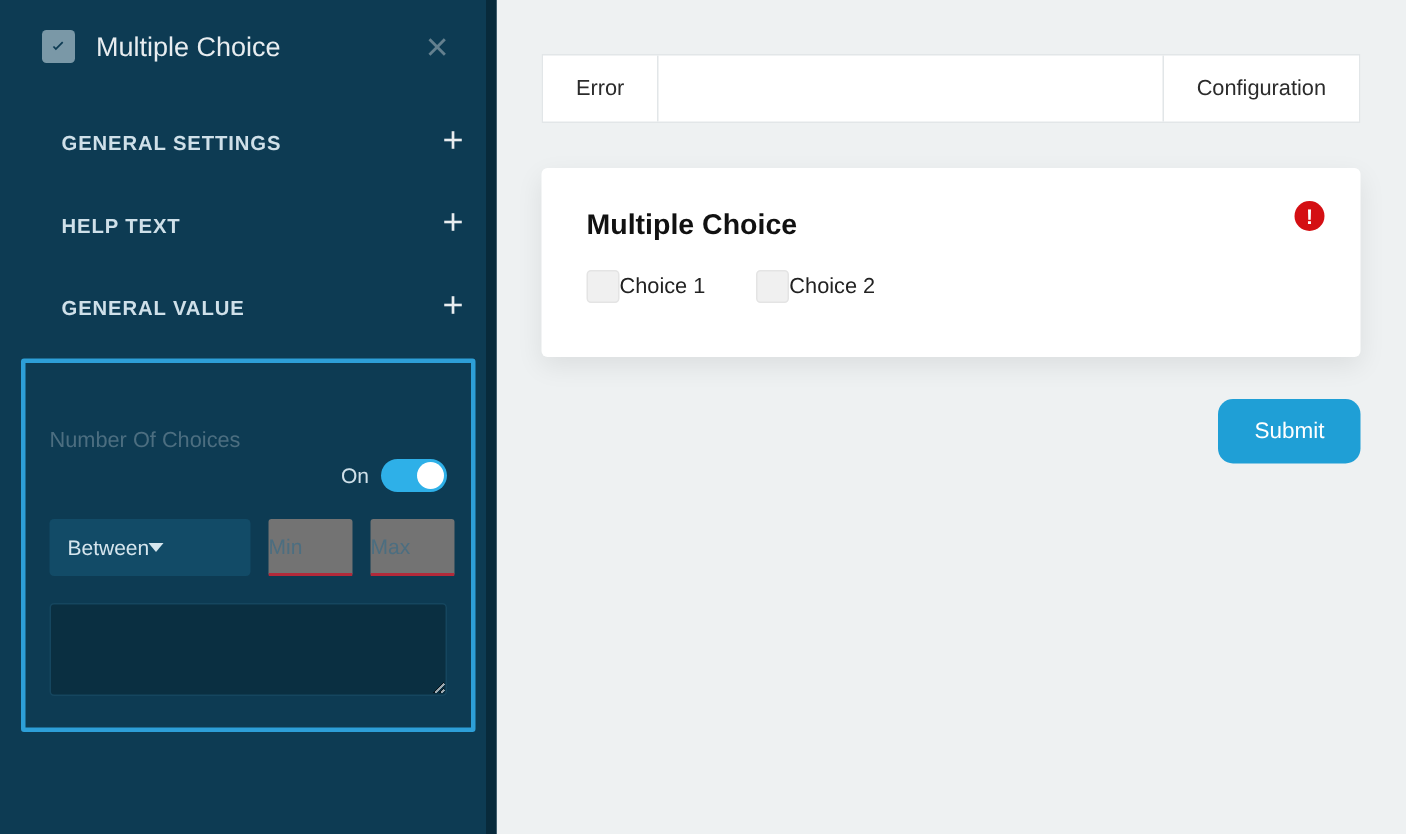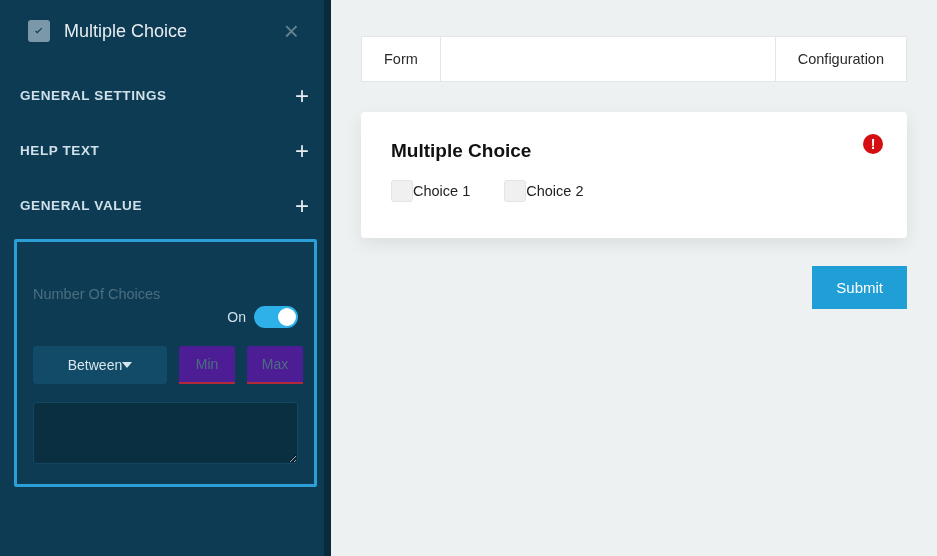--- a/index.html
+++ b/index.html
@@ -16,22 +16,22 @@
   }
   .field-type-icon {
     width: 22px; height: 22px; background: #7a98a7; border-radius: 3px;
     display: flex; align-items: center; justify-content: center;
   }
   .field-type-icon svg { width: 14px; height: 14px; fill: #0d3b53; }
   .sidebar-title { color: #e8edf0; font-size: 18px; font-weight: 400; flex: 1; }
   .close-x { color: #64808f; font-size: 26px; font-weight: 300; cursor: pointer; padding: 0 6px; margin-right: 6px; line-height: 1; }
 
   .section {
-    display: flex; align-items: center; justify-content: space-between;
-    padding: 20px 22px 20px 20px; cursor: pointer;
+    display: flex; align-items: flex-start; justify-content: space-between;
+    padding: 20px 22px 20px 20px; cursor: pointer; margin-left: 21px;
   }
   .section-label {
     color: #cfe0e9; font-size: 13.5px; font-weight: 700; letter-spacing: 0.6px;
   }
   .section-toggle { color: #e8edf0; font-size: 24px; font-weight: 300; line-height: 0.5; }
 
   
   .val-panel {
     margin: 6px 14px 14px 14px; border: 3px solid #2d9fd8; border-radius: 2px;
     padding: 18px 16px 16px 16px;
@@ -43,31 +43,31 @@
   .toggle {
     width: 44px; height: 22px; background: #2eb0e8; border-radius: 22px; position: relative;
     cursor: pointer;
   }
   .toggle .knob {
     position: absolute; right: 2px; top: 2px; width: 18px; height: 18px; background: #fff; border-radius: 50%;
   }
   .row2 { display: flex; gap: 12px; margin-bottom: 18px; }
   .select {
     flex: 0 0 134px; height: 38px; background: #124b67; border-radius: 3px;
-    display: flex; align-items: center; justify-content: center; padding: 0 12px;
+    display: flex; align-items: center; justify-content: flex-start; padding: 0 12px;
     cursor: pointer;
   }
   .select-label { color: #d6e6ee; font-size: 14px; }
   .caret {
     width: 0; height: 0; border-left: 5px solid transparent; border-right: 5px solid transparent;
     border-top: 6px solid #d6e6ee;
   }
   .num-input {
-    width: 56px; height: 38px; background: #4c1d95; border: none; border-bottom: 2px solid #b22a3a;
-    color: #cfe0e9; font-size: 14px; text-align: center; border-radius: 2px 2px 0 0;
+    width: 56px; height: 38px; background: #737373; border: none; border-bottom: 2px solid #b22a3a;
+    color: #cfe0e9; font-size: 14px; border-radius: 2px 2px 0 0;
     outline: none;
   }
   .num-input::placeholder { color: #4c6e80; }
   .err-textarea {
     width: 100%; height: 62px; background: #0a2f41; border: 1px solid #15465f;
     border-radius: 3px; resize: both; outline: none; color: #cfe0e9; padding: 8px;
     font-family: inherit; font-size: 13px;
   }
   .err-label { margin-bottom: 10px; }
 
@@ -99,21 +99,21 @@
   .alert-ic span { color: #fff; font-weight: 700; font-size: 14px; line-height: 1; }
   .choices { display: flex; gap: 34px; }
   .choice { display: flex; align-items: center; gap: 0; cursor: pointer; }
   .cb {
     width: 22px; height: 22px; background: #f0f0f0; border: 1px solid #e4e4e4; border-radius: 3px;
   }
   .choice-label { font-size: 14.5px; color: #222; }
 
   .submit-row { display: flex; justify-content: flex-end; margin-top: 28px; }
   .submit-btn {
-    background: #1f9fd6; color: #fff; border: none; border-radius: 0;
+    background: #1f9fd6; color: #fff; border: none; border-radius: 10px;
     padding: 13px 24px; font-size: 15px; cursor: pointer;
   }
 </style>
 </head>
 <body>
 
 <div class="sidebar">
   <div class="side-scroll-edge"></div>
 
   <div class="sidebar-header">
@@ -158,21 +158,21 @@
       <input class="num-input" placeholder="Min" style="">
       <input class="num-input" placeholder="Max" style="">
     </div>
 
     <textarea class="err-textarea" style=""></textarea>
   </div>
 </div>
 
 <div class="main">
   <div class="tabbar">
-    <div class="tab">Form</div>
+    <div class="tab">Error</div>
     <div class="tab spacer"></div>
     <div class="tab">Configuration</div>
   </div>
 
   <div class="card">
     <div class="alert-ic">
         <span>!</span>
       </div>
     <div class="card-title">Multiple Choice</div>
     <div class="choices">

